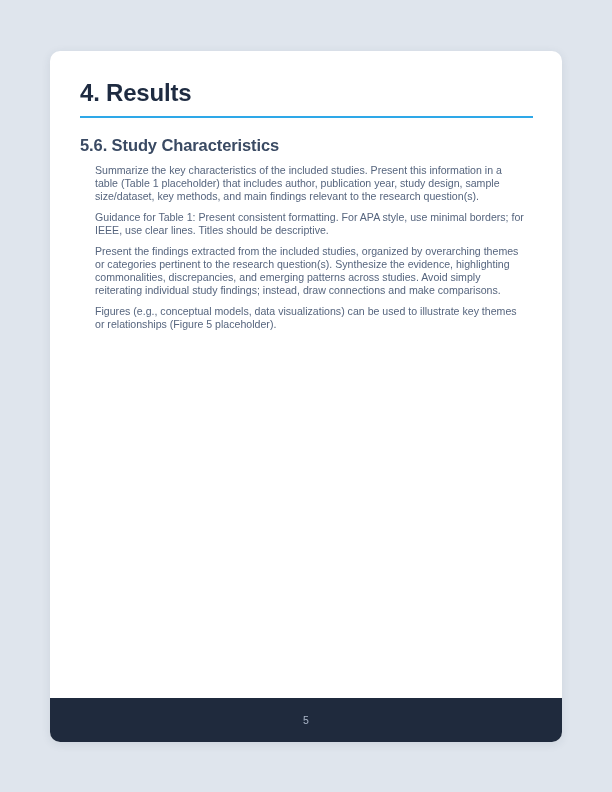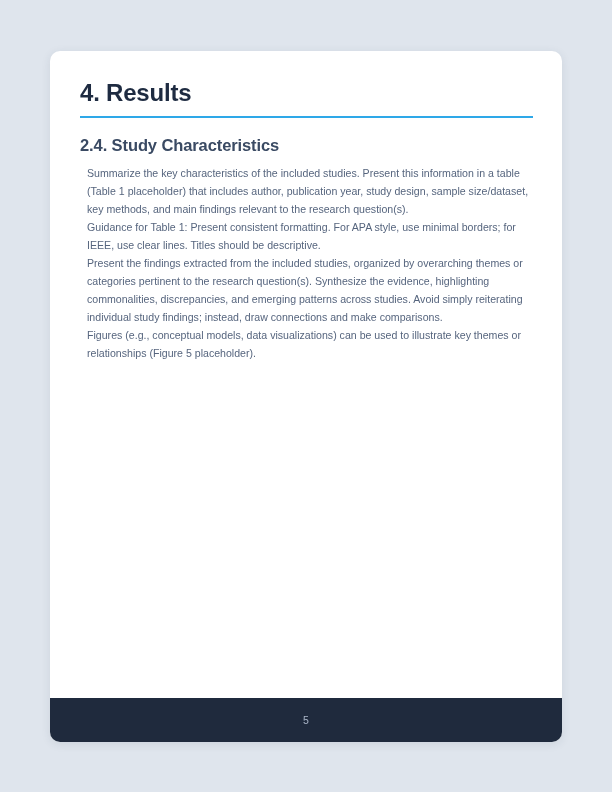--- a/index.html
+++ b/index.html
@@ -68,23 +68,23 @@
     line-height: 1.2;
     letter-spacing: -0.1px;
   }
 
   .subsection-title.spaced {
     margin-top: 29px;
   }
 
   .para {
     font-size: 10.6px;
-    line-height: 18px;
+    line-height: 13px;
     color: #56657e;
-    margin: 0;
+    margin: 8px;
     padding-left: 7px;
   }
 
   .doc-footer {
     flex: 0 0 auto;
     height: 44px;
     background: #1f2a3d;
     display: flex;
     align-items: center;
     justify-content: center;
@@ -102,21 +102,21 @@
 <div class="page-wrap">
 
   <div class="doc-card">
 
     <div class="doc-body">
 
       <h1 class="section-title">4. Results</h1>
 
       <div class="accent-rule"></div>
 
-      <h2 class="subsection-title">2.4. Study Characteristics</h2>
+      <h2 class="subsection-title">5.6. Study Characteristics</h2>
 
       <p class="para">Summarize the key characteristics of the included studies. Present this information in a table (Table 1 placeholder) that includes author, publication year, study design, sample size/dataset, key methods, and main findings relevant to the research question(s).</p>
 
       <p class="para">Guidance for Table 1: Present consistent formatting. For APA style, use minimal borders; for IEEE, use clear lines. Titles should be descriptive.</p>
 
 
       <p class="para">Present the findings extracted from the included studies, organized by overarching themes or categories pertinent to the research question(s). Synthesize the evidence, highlighting commonalities, discrepancies, and emerging patterns across studies. Avoid simply reiterating individual study findings; instead, draw connections and make comparisons.</p>
 
 
       <p class="para">Figures (e.g., conceptual models, data visualizations) can be used to illustrate key themes or relationships (Figure 5 placeholder).</p>

